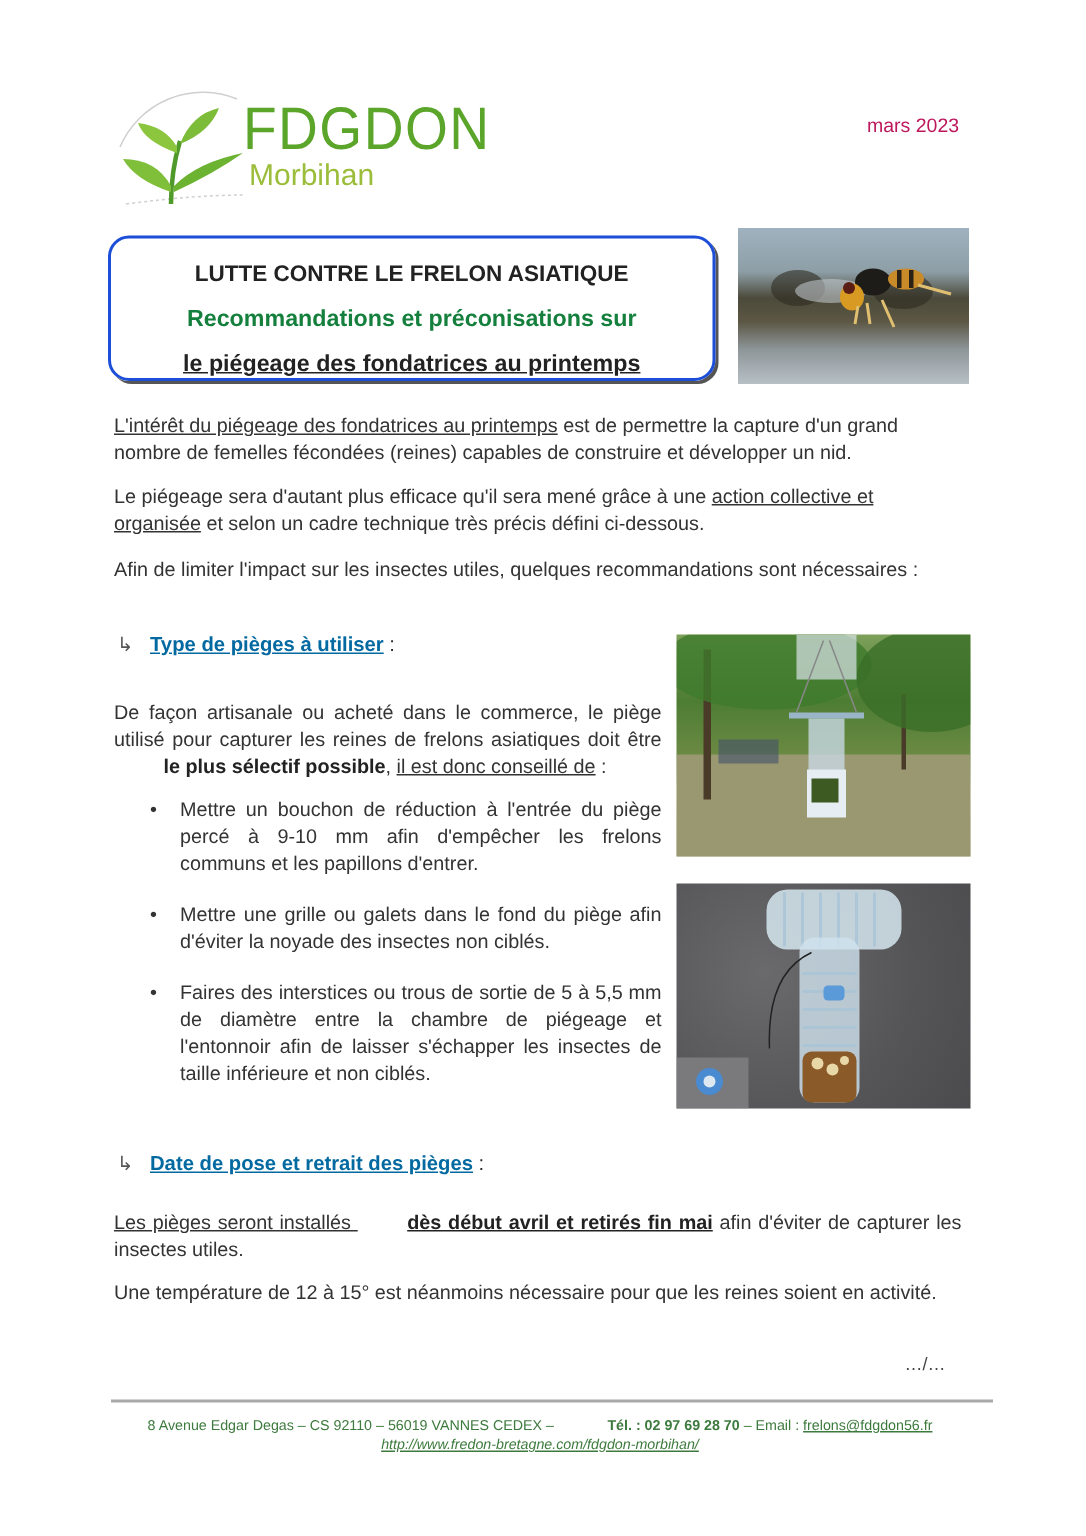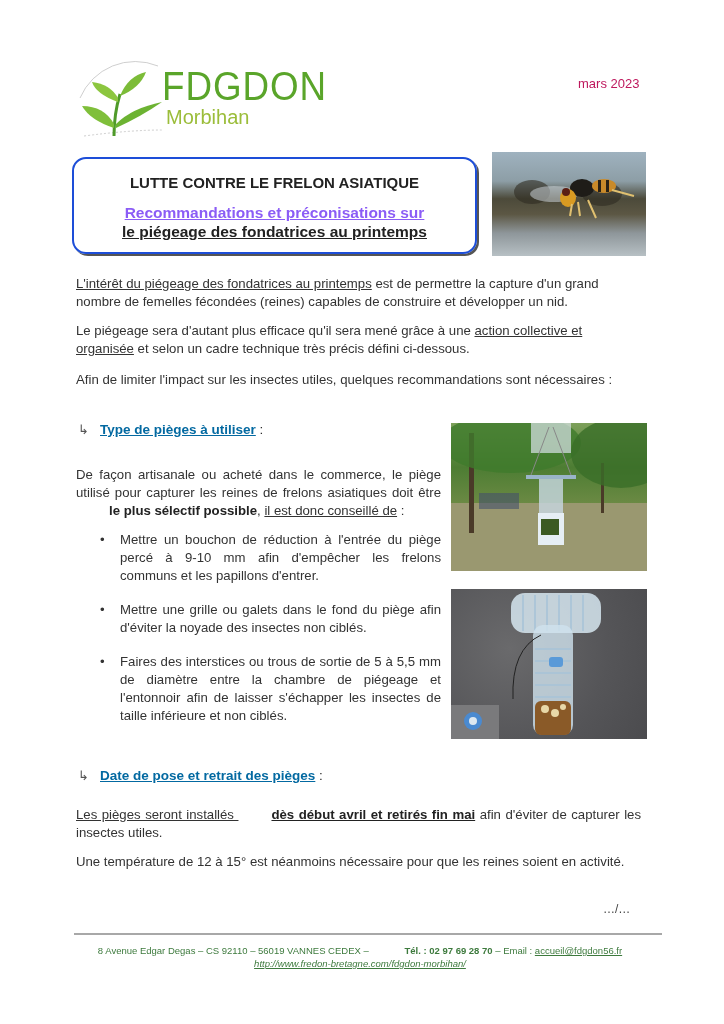--- a/index.html
+++ b/index.html
@@ -13,22 +13,22 @@
                     font-size: 40px; color: #5aa52a; letter-spacing: 1px; font-weight: 300; line-height: 40px; transform: scaleX(0.92); transform-origin: left; }
   .logo-text-sub { position: absolute; left: 96px; top: 48px; font-family: "Liberation Sans", sans-serif;
                    font-size: 20px; color: #9bbd3a; line-height: 22px; }
 
   .date { left: 578px; top: 76px; font-size: 13px; color: #be185d; font-family: Liberation Sans, sans-serif; }
 
   
   .title-box { left: 72px; top: 157px; width: 405px; height: 97px; border: 2px solid #1d4ed8; border-radius: 14px;
                box-shadow: 2px 2px 0 #555; text-align: center; box-sizing: border-box; }
   .title-line1 { margin-top: 15px; font-family: "Liberation Sans", sans-serif; font-size: 15px; font-weight: bold; color: #222; }
-  .title-line2 { margin-top: 12px; font-family: "Liberation Sans", sans-serif; font-size: 15.5px; font-weight: bold; color: #8b5cf6; line-height: 19px; text-decoration: underline; }
-  .title-line3 { font-family: "Liberation Sans", sans-serif; font-size: 15.5px; font-weight: bold; color: #222; text-decoration: underline; line-height: 19px; }
+  .title-line2 { margin-top: 12px; font-family: "Liberation Sans", sans-serif; font-size: 15.5px; font-weight: bold; color: #15803d; line-height: 19px; }
+  .title-line3 { font-family: "Liberation Sans", sans-serif; font-size: 15.5px; font-weight: bold; color: #222; text-decoration: underline; line-height: 19px; margin-top: 11px; }
 
   
   .photo { overflow: hidden; }
   .photo-hornet { left: 492px; top: 152px; width: 154px; height: 104px;
     background: linear-gradient(180deg, #9fb2bf 0%, #8d9ea6 28%, #4c4a3a 45%, #5c5744 60%, #8e969a 78%, #b7c0c4 100%); }
   .photo-trap1 { left: 451px; top: 423px; width: 196px; height: 148px;
     background: linear-gradient(180deg, #7da05a 0%, #4d7d33 30%, #6c8a44 55%, #a9a47a 70%, #8e8a5c 100%); }
   .photo-trap2 { left: 451px; top: 589px; width: 196px; height: 150px;
     background: radial-gradient(circle at 30% 40%, #6a6a6c 0%, #555558 60%, #4b4b4e 100%); }
 
@@ -192,18 +192,18 @@
 <div class="abs p para5 justify">
   <span class="u">Les pièges seront installés </span><span class="u b">dès début avril et retirés fin mai</span><span> afin d'éviter de capturer les insectes utiles.</span>
 </div>
 <div class="abs p para6 justify">Une température de 12 à 15° est néanmoins nécessaire pour que les reines soient en activité.</div>
 
 <div class="abs cont">…/…</div>
 
 <div class="abs footer-rule"></div>
 <div class="abs footer">
   <div>
-    <span>8 Avenue Edgar Degas – CS 92110 – 56019 VANNES CEDEX – </span><span class="b">Tél. : 02 97 69 28 70</span><span> – Email : </span><a class="u">accueil@fdgdon56.fr</a>
+    <span>8 Avenue Edgar Degas – CS 92110 – 56019 VANNES CEDEX – </span><span class="b">Tél. : 02 97 69 28 70</span><span> – Email : </span><a class="u">frelons@fdgdon56.fr</a>
   </div>
   <div>
     <a class="url">http://www.fredon-bretagne.com/fdgdon-morbihan/</a>
   </div>
 </div>
 
 </body></html>

